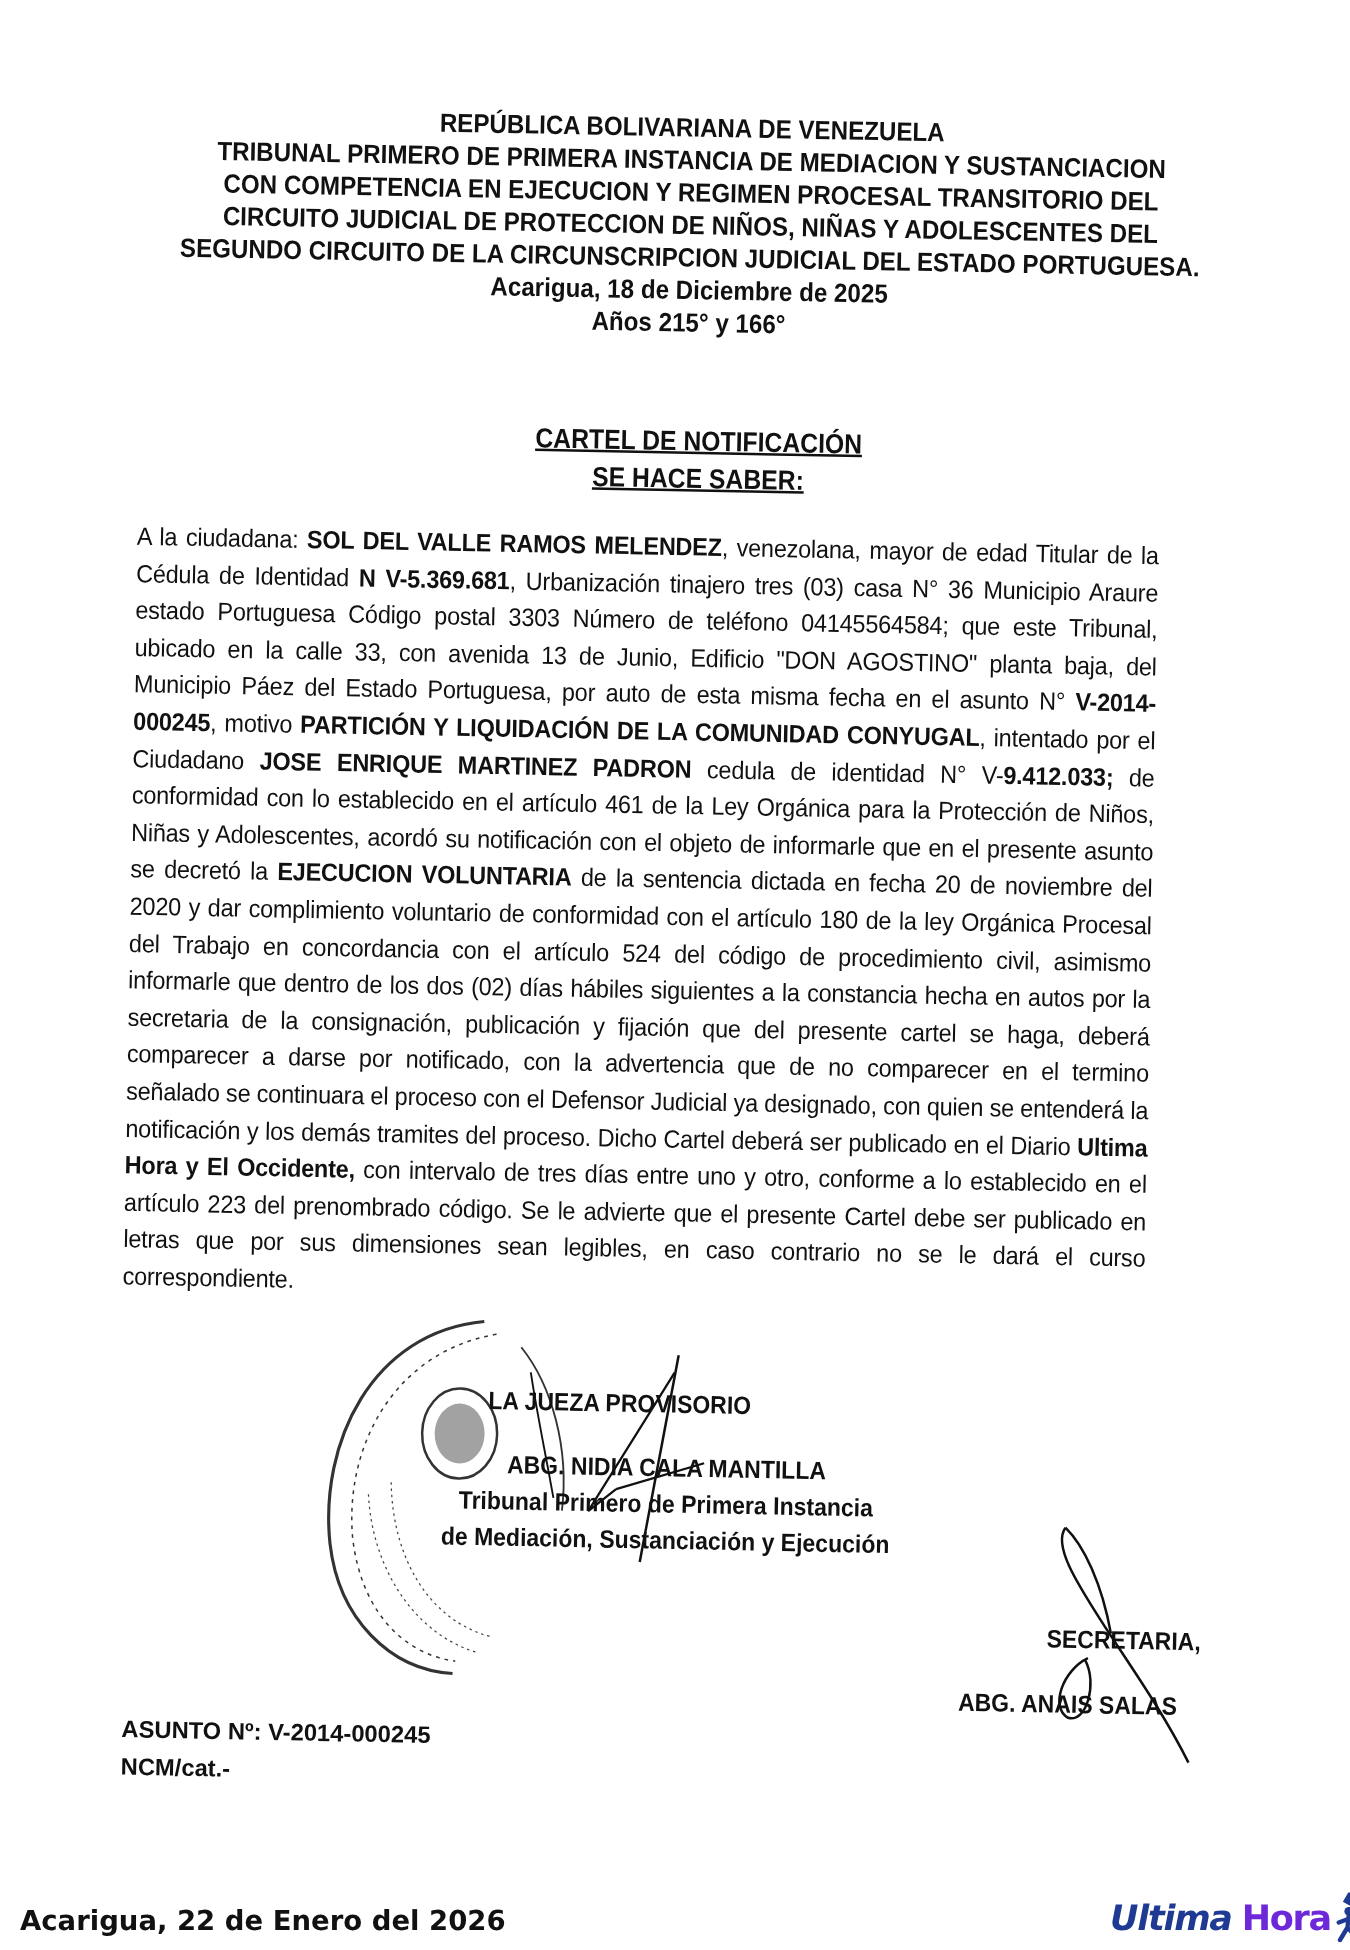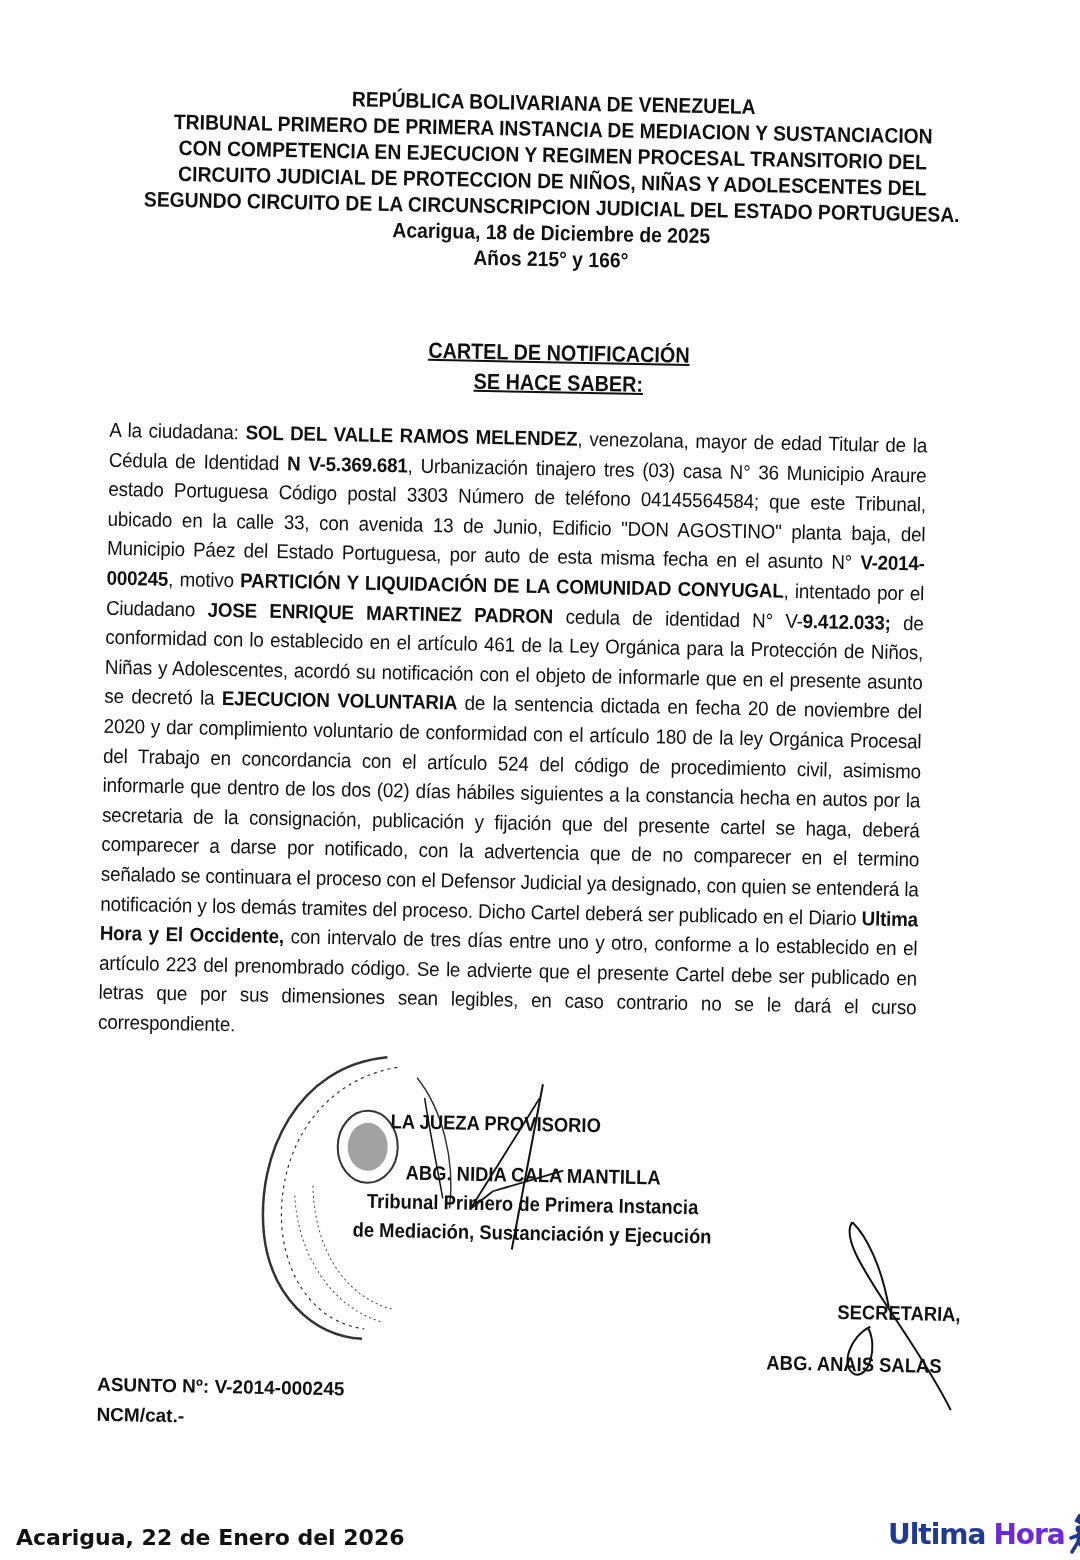--- a/index.html
+++ b/index.html
@@ -34,21 +34,21 @@
       font-weight: bold; font-size: 20px; line-height: 52px; text-align: right; transform: scaleX(0.92); transform-origin: right top; }
     .sig-secretary .l2 { text-align: left; }
 
     .asunto { position: absolute; left: 118px; top: 1378px; font-weight: bold; font-size: 19px; line-height: 30px; }
 
     .pub-date { position: absolute; left: 16px; top: 1525px; font-family: "DejaVu Sans", sans-serif;
       font-weight: bold; font-size: 22px; color: #111; }
 
     .logo { position: absolute; left: 888px; top: 1514px; display: flex; align-items: center;
       font-family: "DejaVu Sans", sans-serif; font-weight: bold; font-size: 28px; letter-spacing: -1px; }
-    .logo .ultima { color: #1f3a93; }
+    .logo .ultima { color: #1f3a93; font-style: italic; }
     .logo .hora { color: #6d28d9; margin-left: 8px; }
     .logo svg { margin-left: 2px; }
 
     .signature-svg { position: absolute; pointer-events: none; }
   </style>
 </head>
 <body>
 
 <div class="page">
   <div class="skew">

